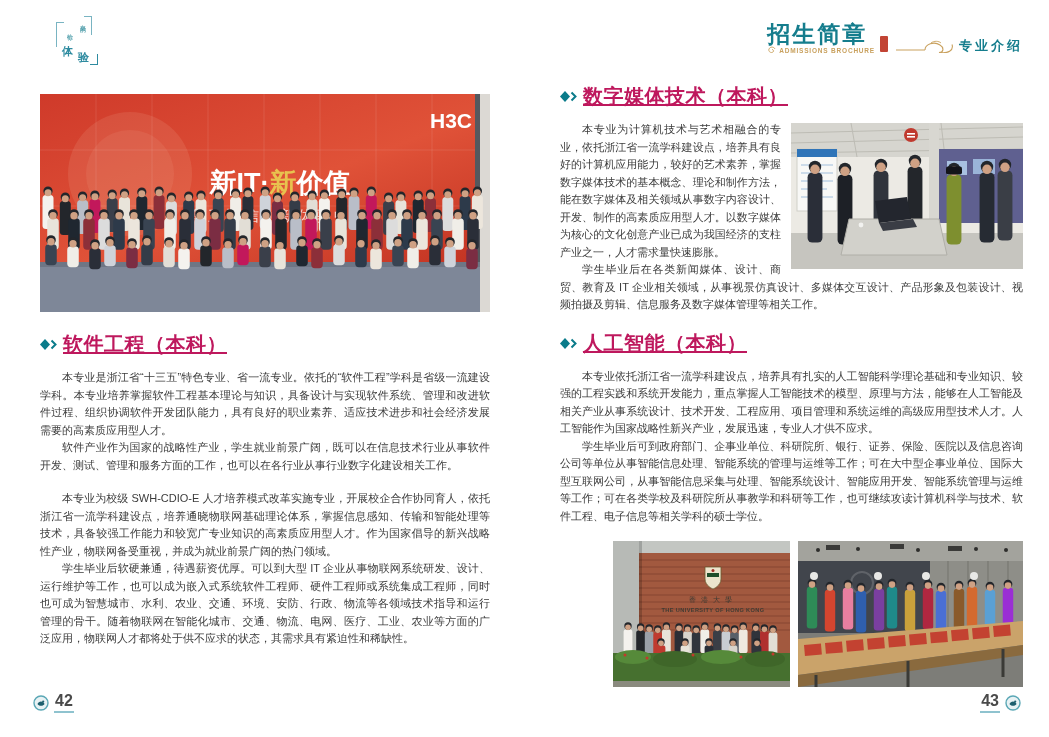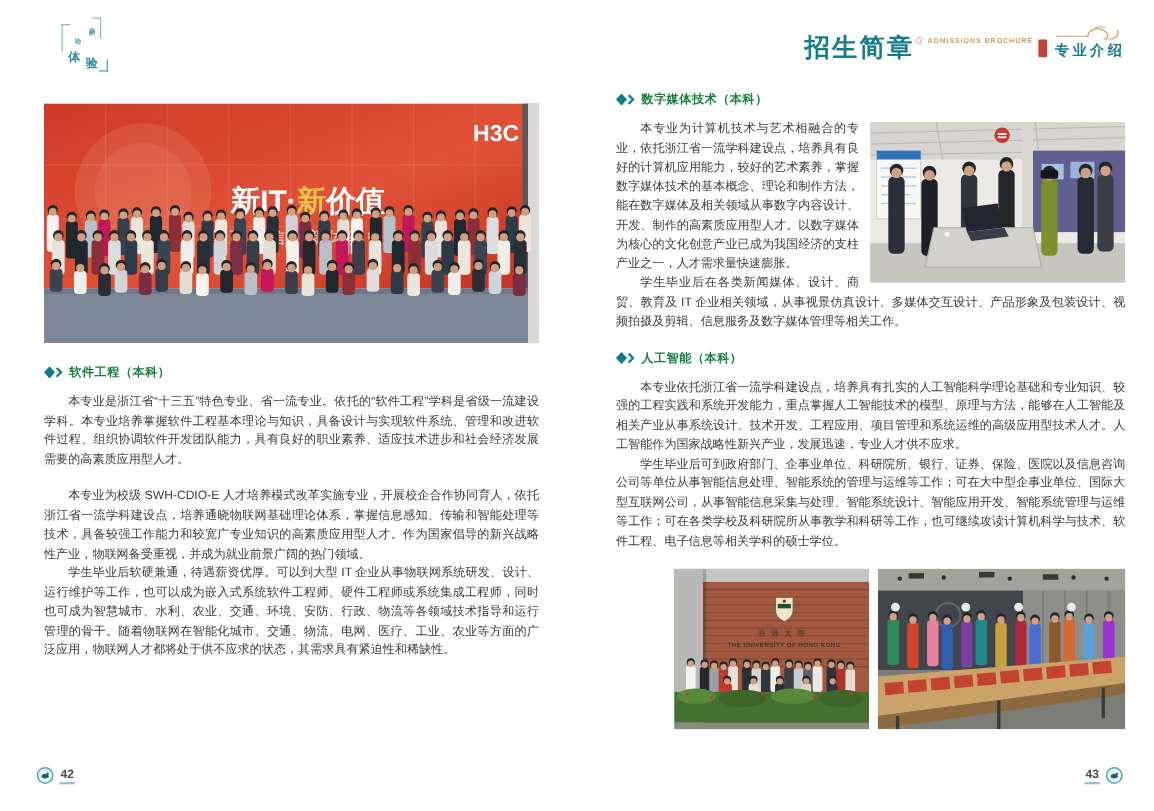--- a/index.html
+++ b/index.html
@@ -12,53 +12,53 @@
   .cm-br1{left:2px;top:6px;width:7px;height:24px;border-left:1.3px solid #79b4c2;border-top:1.3px solid #79b4c2;}
   .cm-br2{right:8px;top:0;width:7px;height:18px;border-right:1.3px solid #79b4c2;border-top:1.3px solid #79b4c2;}
   .cm-br3{right:2px;bottom:3px;width:7px;height:10px;border-right:1.3px solid #2e8ba0;border-bottom:1.3px solid #2e8ba0;}
   .cm-small1{position:absolute;right:13px;top:4px;writing-mode:vertical-rl;font-size:6px;letter-spacing:1px;color:#4a9ba8;}
   .cm-small2{position:absolute;left:11px;top:13px;writing-mode:vertical-rl;font-size:6px;letter-spacing:1px;color:#4a9ba8;}
   .cm-big1{position:absolute;left:8px;bottom:9px;font-size:11px;font-weight:700;color:#2e8ba0;}
   .cm-big2{position:absolute;right:11px;bottom:3px;font-size:11px;font-weight:700;color:#2e8ba0;}
 
   
   .brand-header{position:absolute;top:22px;right:26px;display:flex;align-items:flex-end;gap:5px;}
-  .brand-left{display:flex;flex-direction:row;align-items:flex-start;text-align:right;}
+  .brand-left{display:flex;flex-direction:column;align-items:flex-start;text-align:right;}
   .brand-title{font-family:"DejaVu Serif","Liberation Serif",serif;font-size:23px;font-weight:700;
                color:#157d8d;letter-spacing:2px;line-height:1;}
   .brand-sub{display:flex;align-items:center;gap:2px;margin-top:1px;font-size:6.5px;
              letter-spacing:.8px;color:#c9a15e;font-weight:700;}
   .brand-seal{width:8px;height:16px;background:#c24434;border-radius:1px;margin:0 2px 3px 0;}
-  .brand-right{display:flex;flex-direction:column;align-items:center;}
+  .brand-right{display:flex;flex-direction:row;align-items:center;}
   .brand-section{font-size:13px;font-weight:700;color:#157d8d;letter-spacing:3px;margin-top:1px;}
 
   
   .left-col{position:absolute;left:40px;top:94px;width:450px;}
   .right-col{position:absolute;left:560px;top:83px;width:463px;}
 
   .photo{display:block;}
   .photo-h3c{width:450px;height:218px;margin-bottom:19px;}
 
   .sec{margin-bottom:16px;}
   .sec-title{display:flex;align-items:center;gap:6px;margin:0 0 11px 0;
-             font-size:11px;font-weight:700;color:#15803d;letter-spacing:.5px;}
+             font-size:20px;font-weight:700;color:#be185d;letter-spacing:.5px;text-decoration:underline;}
   .sec p{font-size:11px;line-height:17.5px;text-align:justify;text-indent:2em;margin:0;color:#3b3b3b;}
 
   .sec-media::after{content:"";display:block;clear:both;}
   .float-photo{float:right;width:232px;height:146px;margin:2px 0 8px 10px;}
 
   .photo-row{display:flex;justify-content:flex-end;gap:8px;margin-top:14px;}
   .photo-hku{width:177px;height:146px;}
   .photo-folk{width:225px;height:146px;}
 
   
   .footer{position:absolute;bottom:24px;display:flex;align-items:center;gap:5px;}
   .footer-left{left:33px;}
   .footer-right{right:28px;justify-content:center;}
-  .page-num{font-size:11px;font-weight:600;color:#4a4a4a;border-bottom:2px solid #8fc3cf;padding:0 1px 1px 1px;}
+  .page-num{font-size:16px;font-weight:600;color:#4a4a4a;border-bottom:2px solid #8fc3cf;padding:0 1px 1px 1px;}
 </style>
 </head>
 <body>
 
 <div class="canvas">
 
   <div class="corner-mark">
     <span class="cm-br cm-br1"></span>
     <span class="cm-br cm-br2"></span>
     <span class="cm-br cm-br3"></span>
@@ -367,20 +367,21 @@
 
     <div class="sec">
       <div class="sec-title">
         <svg width="17" height="11" viewBox="0 0 17 11">
           <polygon points="5,0 10,5.5 5,11 0,5.5" fill="#0a7b8a"></polygon>
           <path d="M11.5 1.5 L15.5 5.5 L11.5 9.5" fill="none" stroke="#0a7b8a" stroke-width="2"></path>
         </svg>
         <span>软件工程（本科）</span>
       </div>
       <p>本专业是浙江省“十三五”特色专业、省一流专业。依托的“软件工程”学科是省级一流建设学科。本专业培养掌握软件工程基本理论与知识，具备设计与实现软件系统、管理和改进软件过程、组织协调软件开发团队能力，具有良好的职业素养、适应技术进步和社会经济发展需要的高素质应用型人才。</p>
+      <p>软件产业作为国家的战略性产业，学生就业前景广阔，既可以在信息技术行业从事软件开发、测试、管理和服务方面的工作，也可以在各行业从事行业数字化建设相关工作。</p>
     </div>
 
     <div class="sec">
       <p>本专业为校级 SWH-CDIO-E 人才培养模式改革实施专业，开展校企合作协同育人，依托浙江省一流学科建设点，培养通晓物联网基础理论体系，掌握信息感知、传输和智能处理等技术，具备较强工作能力和较宽广专业知识的高素质应用型人才。作为国家倡导的新兴战略性产业，物联网备受重视，并成为就业前景广阔的热门领域。</p>
       <p>学生毕业后软硬兼通，待遇薪资优厚。可以到大型 IT 企业从事物联网系统研发、设计、运行维护等工作，也可以成为嵌入式系统软件工程师、硬件工程师或系统集成工程师，同时也可成为智慧城市、水利、农业、交通、环境、安防、行政、物流等各领域技术指导和运行管理的骨干。随着物联网在智能化城市、交通、物流、电网、医疗、工业、农业等方面的广泛应用，物联网人才都将处于供不应求的状态，其需求具有紧迫性和稀缺性。</p>
     </div>
   </div>
 
   <div class="right-col">
 

